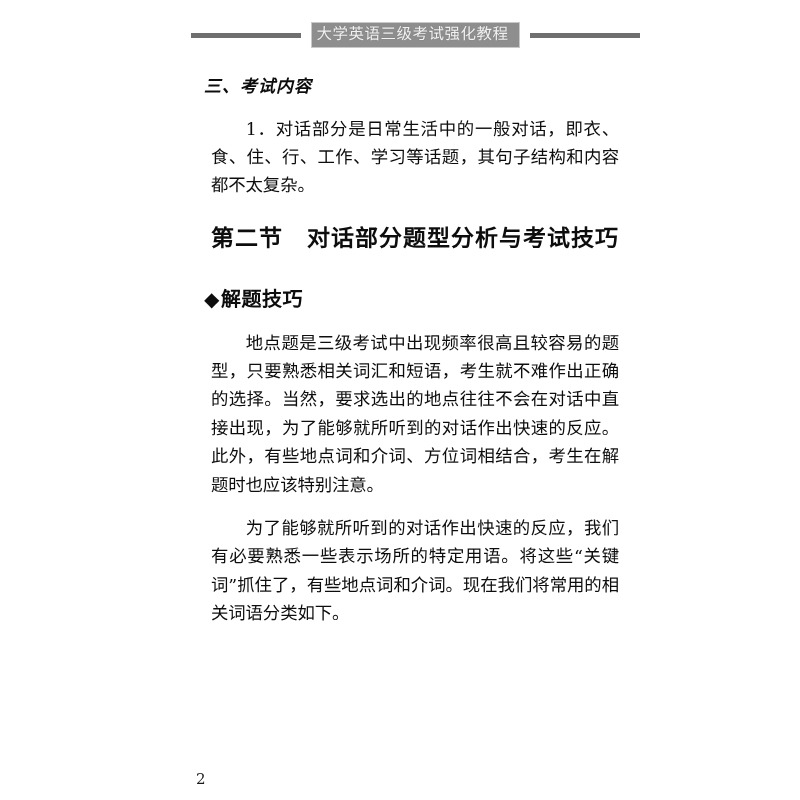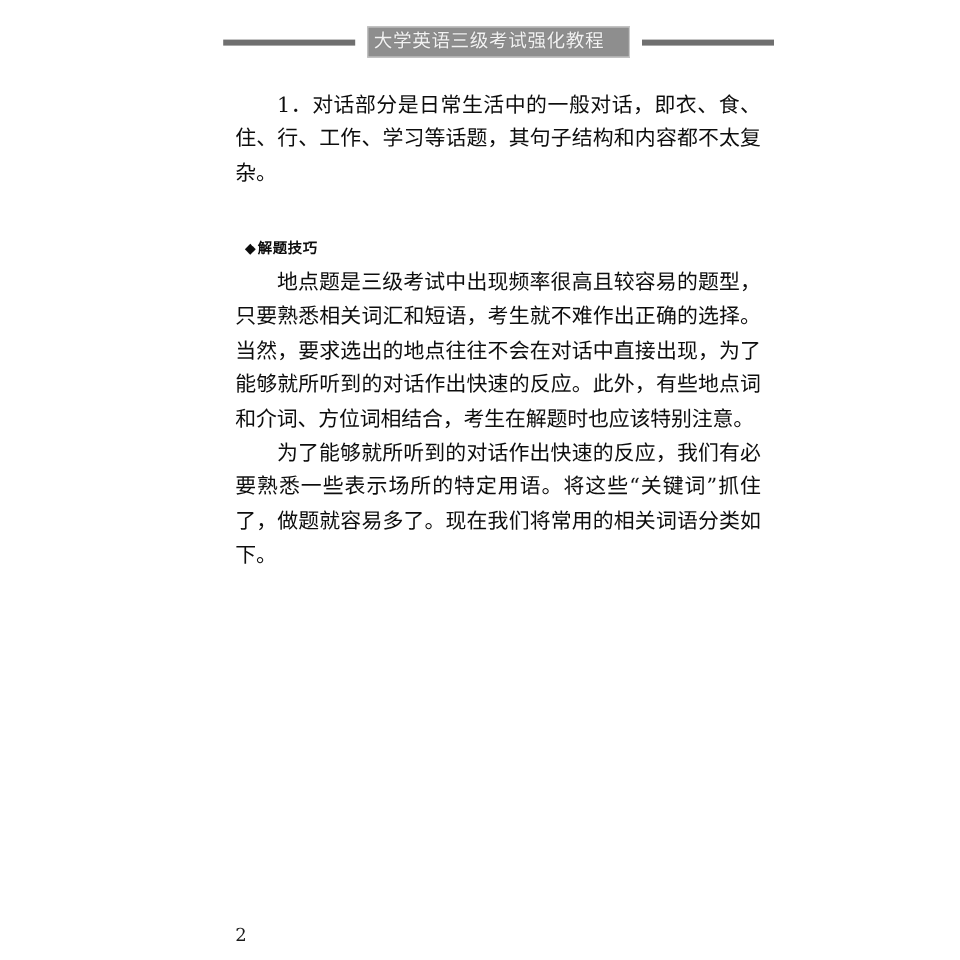--- a/index.html
+++ b/index.html
@@ -47,21 +47,21 @@
   .header-rule.right { margin-left: 10px; }
 
   .header-title-box {
     background: #8e8e8e;
     border: 1px solid #c9c9c9;
     color: #f2f2f2;
     font-family: "DejaVu Sans", "Liberation Sans", sans-serif;
     font-size: 15.5px;
     line-height: 1;
     letter-spacing: 0.5px;
-    padding: 4px 20px 5px 5px;
+    padding: 4px 10px 5px 5px;
     white-space: nowrap;
     text-shadow: 0 0 1px rgba(0,0,0,0.25);
   }
 
   
   .column {
     position: absolute;
     left: 196px;
     top: 74px;
     width: 438px;
@@ -73,21 +73,21 @@
     font-size: 17px;
     font-weight: 700;
     font-style: italic;
     letter-spacing: 1px;
     margin: 0 0 6px 8px;
     line-height: 1.5;
   }
 
   
   p.body {
-    margin: 0;
+    margin: 15px;
     font-size: 17.4px;
     line-height: 1.63;
     text-align: justify;
     text-justify: inter-ideograph;
     letter-spacing: -0.1px;
   }
   p.body.indent { text-indent: 2em; }
 
   
   .section-title {
@@ -96,23 +96,23 @@
     font-weight: 700;
     line-height: 1.4;
     margin: 22px 0 18px 0;
     letter-spacing: 1px;
     font-family: "DejaVu Serif", "Liberation Serif", serif;
   }
 
   
   .hei-heading {
     font-family: "DejaVu Sans", "Liberation Sans", sans-serif;
-    font-size: 12px;
+    font-size: 20px;
     font-weight: 700;
-    margin: 30px 0 6px 8px;
+    margin: 3px 0 6px 8px;
     line-height: 1.5;
     letter-spacing: 0.5px;
   }
   .hei-heading .diamond { margin-right: 1px; }
 
   .spacer-sm { height: 9px; }
 
   
   .folio {
     position: absolute;
@@ -130,34 +130,36 @@
 <div class="page">
 
   <div class="running-header">
     <div class="header-rule left"></div>
     <div class="header-title-box">大学英语三级考试强化教程</div>
     <div class="header-rule right"></div>
   </div>
 
   <div class="column">
 
+    <h2 class="kai-heading">三、考试内容</h2>
 
     <p class="body indent">1．对话部分是日常生活中的一般对话，即衣、食、住、行、工作、学习等话题，其句子结构和内容都不太复杂。</p>
 
 
+    <h1 class="section-title">第二节　对话部分题型分析与考试技巧</h1>
 
 
     <div class="spacer-sm"></div>
 
 
     <h3 class="hei-heading">
       <span class="diamond">◆</span><span>解题技巧</span>
     </h3>
 
     <p class="body indent">地点题是三级考试中出现频率很高且较容易的题型，只要熟悉相关词汇和短语，考生就不难作出正确的选择。当然，要求选出的地点往往不会在对话中直接出现，为了能够就所听到的对话作出快速的反应。此外，有些地点词和介词、方位词相结合，考生在解题时也应该特别注意。</p>
 
-    <p class="body indent">为了能够就所听到的对话作出快速的反应，我们有必要熟悉一些表示场所的特定用语。将这些“关键词”抓住了，做题就容易多了。现在我们将常用的相关词语分类如下。</p>
+    <p class="body indent">为了能够就所听到的对话作出快速的反应，我们有必要熟悉一些表示场所的特定用语。将这些“关键词”抓住了，有些地点词和介词。现在我们将常用的相关词语分类如下。</p>
 
   </div>
 
   <div class="folio">2</div>
 
 </div>
 
 </body></html>

